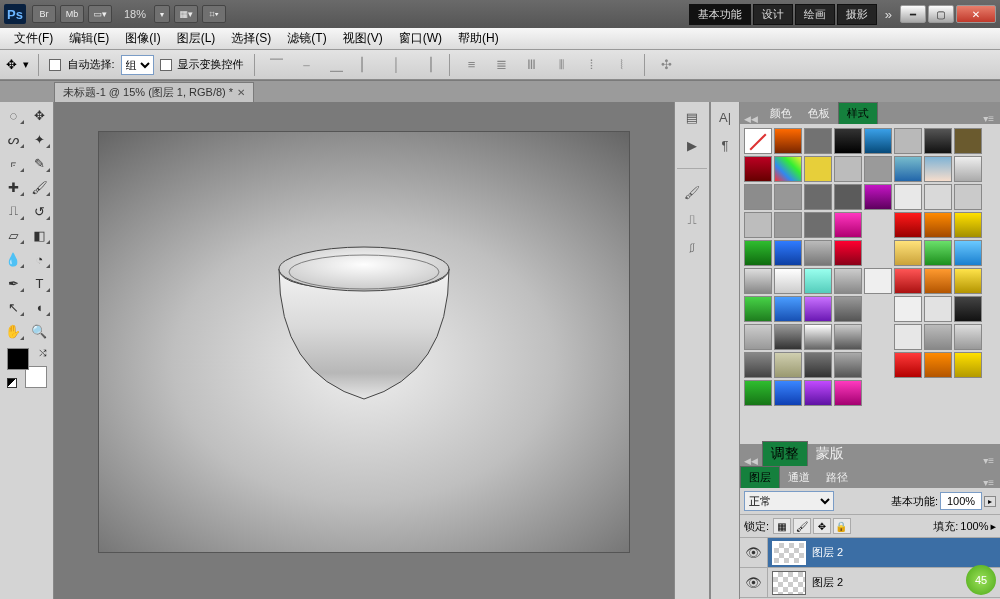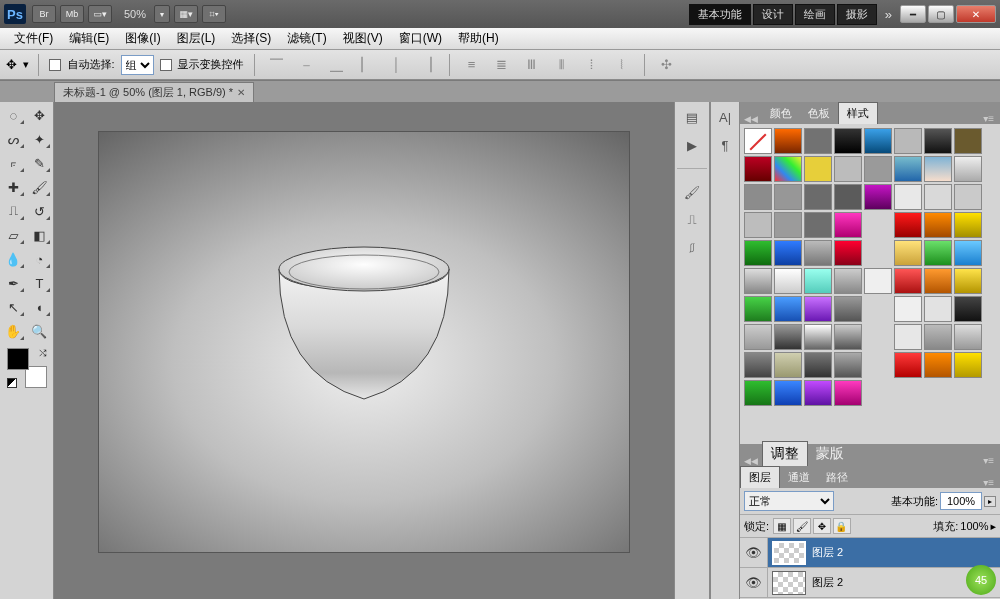--- a/index.html
+++ b/index.html
@@ -58,21 +58,21 @@
 
 .ministrip { width:36px; background:#d4d4d4; border-left:1px solid #888; border-right:1px solid #888; padding:4px 2px; }
 .ministrip .mrow { display:flex; flex-direction:column; gap:6px; align-items:center; }
 .ministrip .mbtn { width:26px; height:22px; display:flex; align-items:center; justify-content:center; color:#555; font-size:13px; }
 .ministrip .sep { height:1px; background:#aaa; width:100%; margin:6px 0; }
 
 
 .panels { width:260px; background:#d4d4d4; display:flex; flex-direction:column; }
 .panel-tabs { height:22px; background:#8e8e8e; display:flex; align-items:flex-end; font-size:11px; }
 .panel-tabs .ptab { padding:3px 8px; color:#eee; }
-.panel-tabs .ptab.active { background:#e5e5e5; color:#000; border:1px solid #666; border-bottom:none; }
+.panel-tabs .ptab.active { background:#15803d; color:#000; border:1px solid #666; border-bottom:none; }
 .panel-tabs .menu-dots { margin-left:auto; padding:0 6px; color:#ccc; font-size:10px; }
 .panel-tabs .arrow-l { padding:0 4px; color:#ccc; font-size:9px; }
 
 
 .styles-body { flex:0 0 320px; overflow:auto; background:#d4d4d4; padding:2px; }
 .sw-grid { display:grid; grid-template-columns:repeat(8,28px); gap:2px; padding:2px; }
 .swatch { width:28px; height:26px; border:1px solid #888; background:#aaa; }
 .swatch.none { background:#fff; position:relative; }
 .swatch.none::after { content:""; position:absolute; left:2px; right:2px; top:50%; height:2px; background:#d33; transform:rotate(-45deg); }
 
@@ -103,21 +103,21 @@
 .badge { position:absolute; right:4px; bottom:4px; width:30px; height:30px; border-radius:50%; background:radial-gradient(circle,#9be05a,#4ba815); color:#fff; display:flex; align-items:center; justify-content:center; font-size:11px; }
 </style>
 </head>
 <body>
 
 <div class="titlebar">
   <div class="ps-icon">Ps</div>
   <div class="tb-btn">Br</div>
   <div class="tb-btn">Mb</div>
   <div class="tb-btn">▭▾</div>
-  <div class="zoom">50%</div>
+  <div class="zoom">18%</div>
   <div class="tb-btn tb-drop">▾</div>
   <div class="tb-btn">▦▾</div>
   <div class="tb-btn">⌗▾</div>
   <div class="spacer"></div>
   <div class="workspace-btn active">基本功能</div>
   <div class="workspace-btn">设计</div>
   <div class="workspace-btn">绘画</div>
   <div class="workspace-btn">摄影</div>
   <div class="arrows">»</div>
   <div class="win-btn">━</div>
@@ -159,21 +159,21 @@
   <span class="opt-icon">Ⅲ</span>
   <span class="opt-icon">⦀</span>
   <span class="opt-icon">⦙</span>
   <span class="opt-icon">⦚</span>
   <div class="divider"></div>
   <span class="opt-icon">✣</span>
 </div>
 
 <div class="tabbar">
   <div class="tab">
-    <span>未标题-1 @ 50% (图层 1, RGB/9) *</span>
+    <span>未标题-1 @ 15% (图层 1, RGB/8) *</span>
     <span class="close">✕</span>
   </div>
 </div>
 
 <div class="workspace">
 
   <div class="toolbox">
     <div class="tool-grid">
       <div class="tool">◌<span class="corner"></span></div>
       <div class="tool">✥</div>

